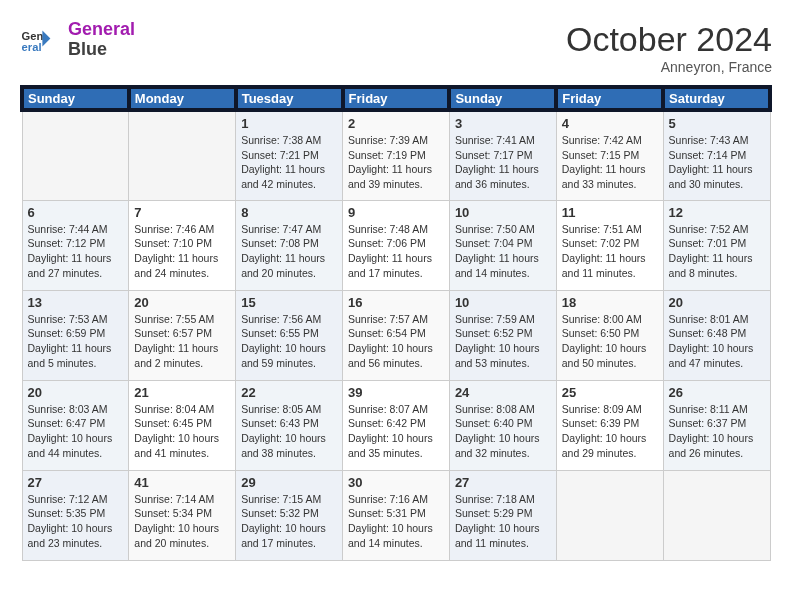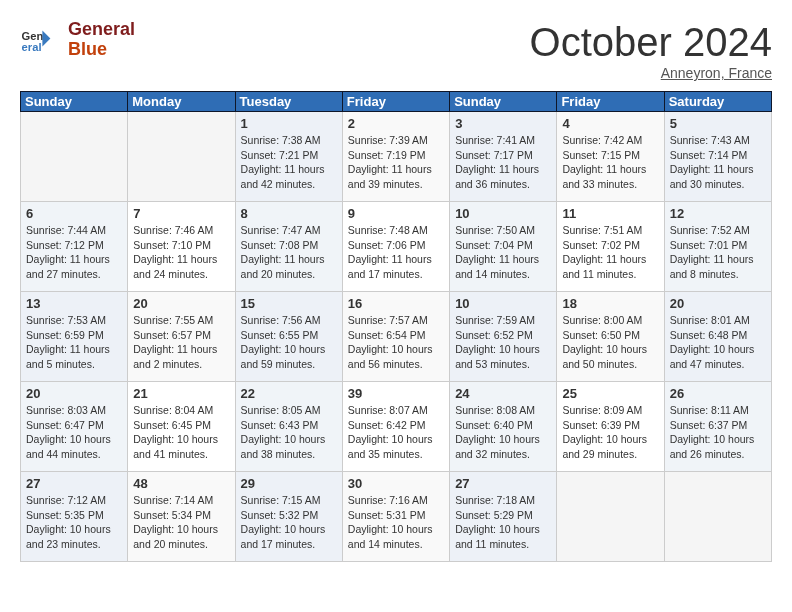--- a/index.html
+++ b/index.html
@@ -21,51 +21,50 @@
       align-items: center;
       gap: 16px;
     }
     .logo-text {
       font-size: 18px;
       font-weight: bold;
       color: #333;
       line-height: 1.1;
     }
     .logo-text span {
-      color: #7f1d1d;
+      color: #a21caf;
     }
     .logo-icon {
       width: 32px;
       height: 32px;
     }
     .title-block {
       text-align: right;
     }
     .month-title {
-      font-size: 40px;
+      font-size: 34px;
       font-weight: normal;
       color: #333;
     }
     .subtitle {
       font-size: 14px;
       color: #555;
-      text-decoration: underline;
     }
     table {
       width: 100%;
       border-collapse: collapse;
       table-layout: fixed;
     }
     thead tr th {
       background-color: #2f6db5;
       color: #fff;
       font-size: 13px;
       padding: 2px 4px;
       text-align: left;
-      border: 1px solid #0f172a;
+      border: 4px solid #0f172a;
     }
     tbody tr td {
       vertical-align: top;
       border: 1px solid #ccc;
       padding: 4px 5px;
       font-size: 11px;
       color: #333;
       height: 90px;
       background: #fff;
     }
@@ -99,21 +98,21 @@
 
 <div class="header">
   <div class="logo">
     <svg class="logo-icon" viewBox="0 0 40 40">
       <text x="2" y="20" font-size="14" font-weight="bold" fill="#333">Gen</text>
       <text x="2" y="34" font-size="14" font-weight="bold" fill="#3a7abf">eral</text>
       <polygon points="28,8 38,18 28,28" fill="#3a7abf"></polygon>
     </svg>
     <div>
       <div class="logo-text">
-        <span>General</span><br><span style="color:#c2410c">Blue</span>
+        <span>General</span><br><span style="color:#404040">Blue</span>
       </div>
     </div>
   </div>
   <div class="title-block">
     <div class="month-title">October 2024</div>
     <div class="subtitle">Anneyron, France</div>
   </div>
 </div>
 
 <table>
@@ -242,21 +241,21 @@
           <span class="day-num">26</span>
           <div class="day-info">Sunrise: 8:11 AM<br>Sunset: 6:37 PM<br>Daylight: 10 hours and 26 minutes.</div>
         </td>
       </tr>
       <tr>
         <td>
           <span class="day-num">27</span>
           <div class="day-info">Sunrise: 7:12 AM<br>Sunset: 5:35 PM<br>Daylight: 10 hours and 23 minutes.</div>
         </td>
         <td>
-          <span class="day-num">48</span>
+          <span class="day-num">41</span>
           <div class="day-info">Sunrise: 7:14 AM<br>Sunset: 5:34 PM<br>Daylight: 10 hours and 20 minutes.</div>
         </td>
         <td>
           <span class="day-num">29</span>
           <div class="day-info">Sunrise: 7:15 AM<br>Sunset: 5:32 PM<br>Daylight: 10 hours and 17 minutes.</div>
         </td>
         <td>
           <span class="day-num">30</span>
           <div class="day-info">Sunrise: 7:16 AM<br>Sunset: 5:31 PM<br>Daylight: 10 hours and 14 minutes.</div>
         </td>

